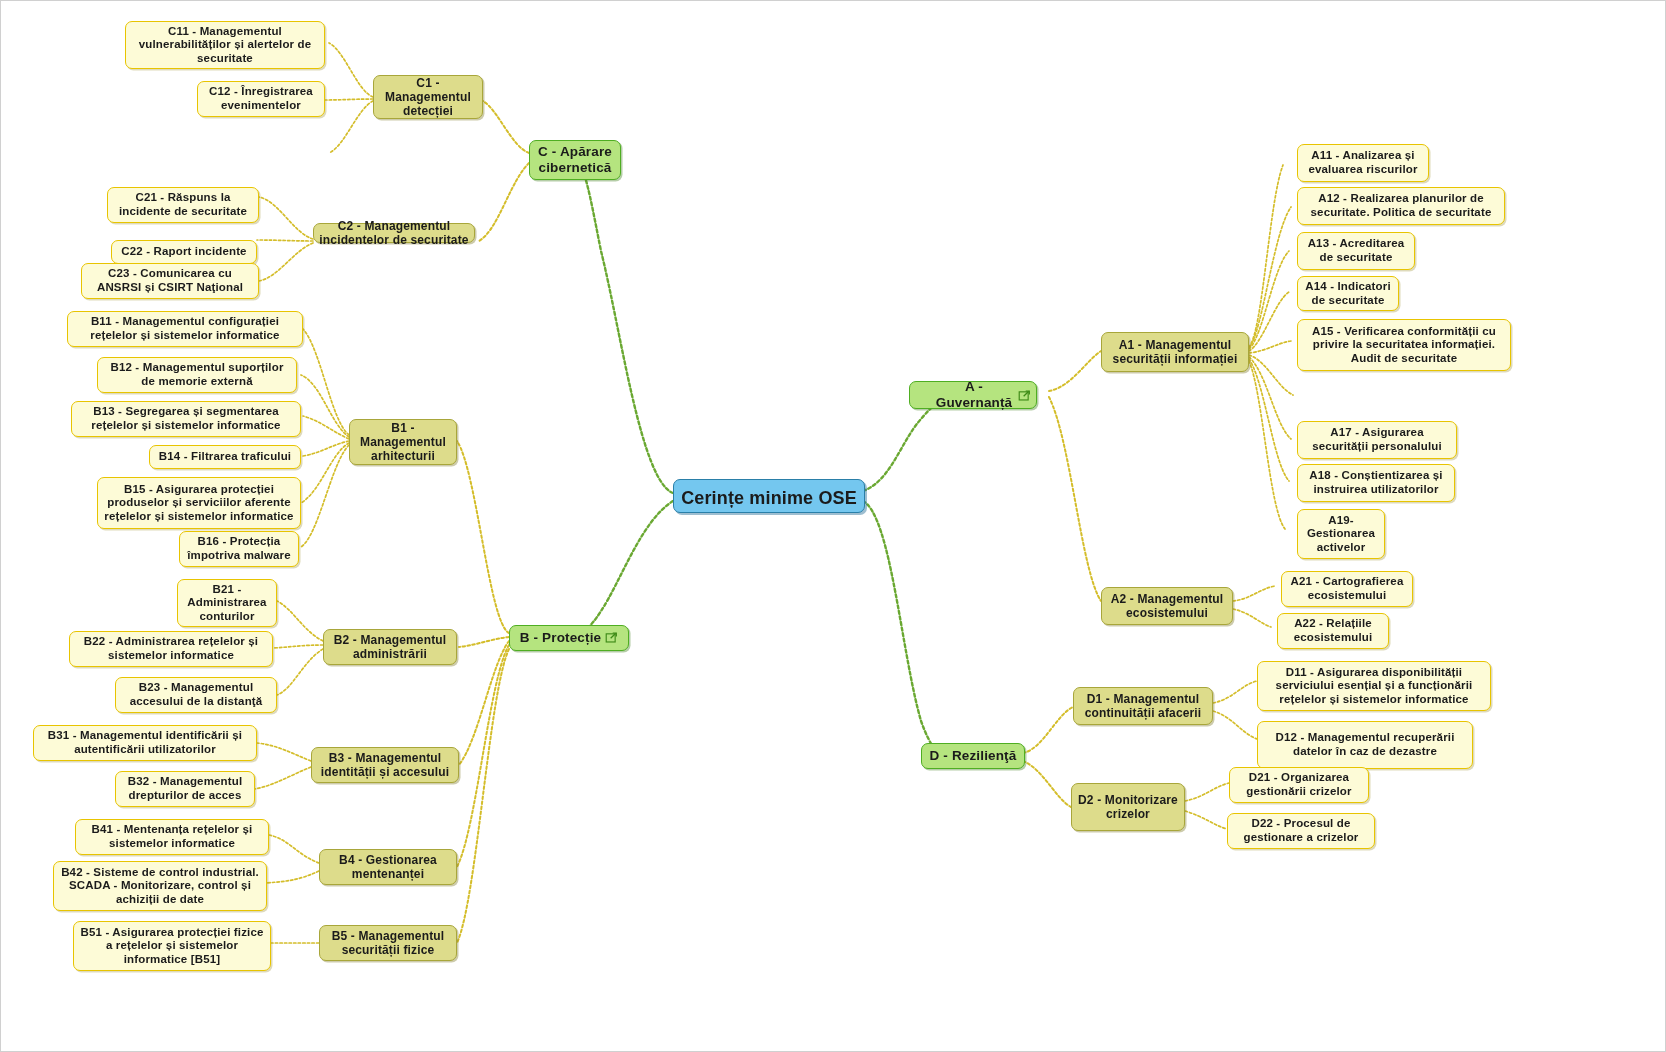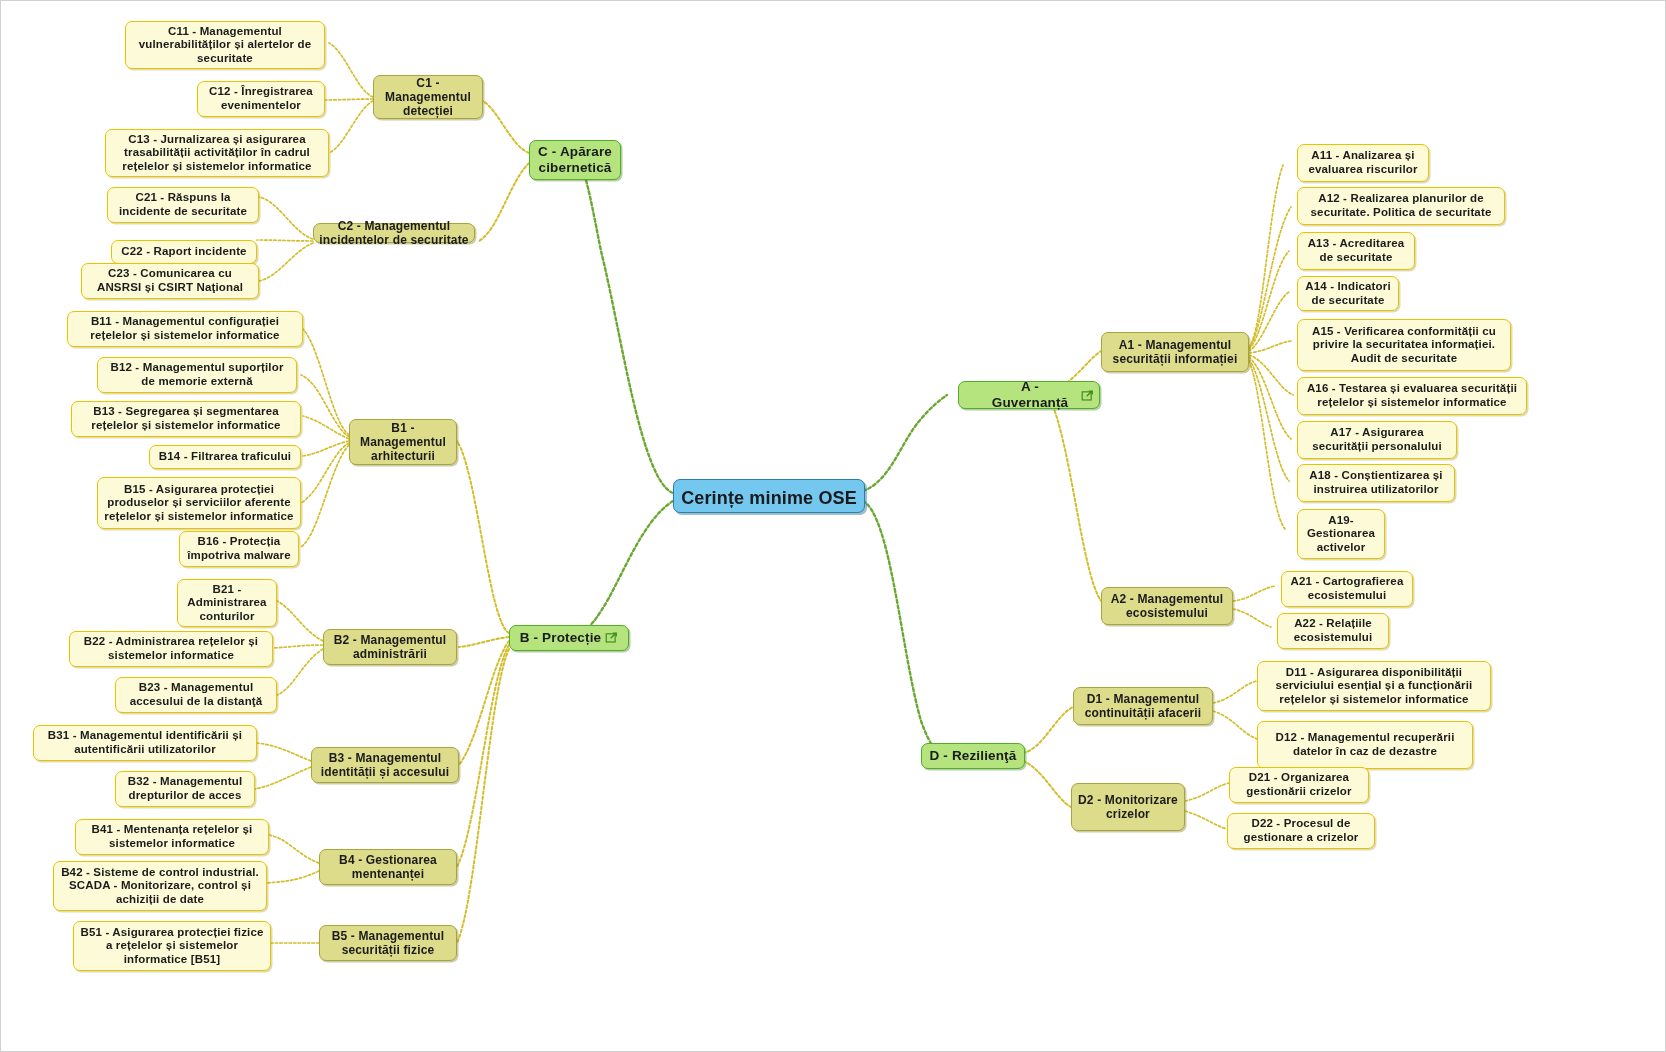--- a/index.html
+++ b/index.html
@@ -184,21 +184,21 @@
 
     <g fill="none" stroke="#d4bd2a" stroke-width="1.7" stroke-dasharray="2.4,2.2" stroke-linecap="round">
       <path d="M 318 942 C 300 942 286 942 270 942"></path>
     </g>
   </svg>
 
   <div class="node root" style="left:672px; top:478px; width:192px; height:34px;">
     <span class="label">Cerințe minime OSE</span>
   </div>
 
-  <div class="node cat" style="left:957px; top:380px; width:142px; height:28px;padding-left:24px;">
+  <div class="node cat" style="left:908px; top:380px; width:128px; height:28px;padding-left:24px;">
     <span class="node-inner">
       <span class="label">A - Guvernanță</span>
       <span class="ext-icon">
         <svg viewBox="0 0 16 16" width="13" height="13">
             <rect x="1.5" y="3.5" width="11" height="10" fill="none" stroke="#3d8a16" stroke-width="1.4"></rect>
             <path d="M7 9 L13.2 2.8" stroke="#3d8a16" stroke-width="1.6" fill="none"></path>
             <path d="M9.5 2.4 L14 2.4 L14 6.9" fill="none" stroke="#3d8a16" stroke-width="1.4"></path>
           </svg>
       </span>
     </span>
@@ -270,23 +270,20 @@
   </div>
   <div class="node leaf" style="left:1296px; top:231px; width:118px; height:38px;">
     <span class="label">A13 - Acreditarea de securitate</span>
   </div>
   <div class="node leaf" style="left:1296px; top:275px; width:102px; height:35px;">
     <span class="label">A14 - Indicatori de securitate</span>
   </div>
   <div class="node leaf" style="left:1296px; top:318px; width:214px; height:52px;">
     <span class="label">A15 - Verificarea conformității cu privire la securitatea informației. Audit de securitate</span>
   </div>
-  <div class="node leaf" style="left:1296px; top:376px; width:230px; height:38px;">
-    <span class="label">A16 - Testarea și evaluarea securității rețelelor și sistemelor informatice</span>
-  </div>
   <div class="node leaf" style="left:1296px; top:420px; width:160px; height:38px;">
     <span class="label">A17 - Asigurarea securității personalului</span>
   </div>
   <div class="node leaf" style="left:1296px; top:463px; width:158px; height:38px;">
     <span class="label">A18 - Conștientizarea și instruirea utilizatorilor</span>
   </div>
   <div class="node leaf" style="left:1296px; top:508px; width:88px; height:50px;">
     <span class="label">A19- Gestionarea activelor</span>
   </div>
   <div class="node leaf" style="left:1280px; top:570px; width:132px; height:36px;">
@@ -338,23 +335,20 @@
   <div class="node leaf" style="left:72px; top:920px; width:198px; height:50px;">
     <span class="label">B51 - Asigurarea protecției fizice a rețelelor și sistemelor informatice [B51]</span>
   </div>
 
   <div class="node leaf" style="left:124px; top:20px; width:200px; height:48px;">
     <span class="label">C11 - Managementul vulnerabilităților și alertelor de securitate</span>
   </div>
   <div class="node leaf" style="left:196px; top:80px; width:128px; height:36px;">
     <span class="label">C12 - Înregistrarea evenimentelor</span>
   </div>
-  <div class="node leaf" style="left:104px; top:128px; width:224px; height:48px;">
-    <span class="label">C13 - Jurnalizarea și asigurarea trasabilității activităților în cadrul rețelelor și sistemelor informatice</span>
-  </div>
   <div class="node leaf" style="left:106px; top:186px; width:152px; height:36px;">
     <span class="label">C21 - Răspuns la incidente de securitate</span>
   </div>
   <div class="node leaf" style="left:110px; top:239px; width:146px; height:24px;border-radius:7px;">
     <span class="label">C22 - Raport incidente</span>
   </div>
   <div class="node leaf" style="left:80px; top:262px; width:178px; height:36px;">
     <span class="label">C23 - Comunicarea cu ANSRSI și CSIRT Naţional</span>
   </div>
 

